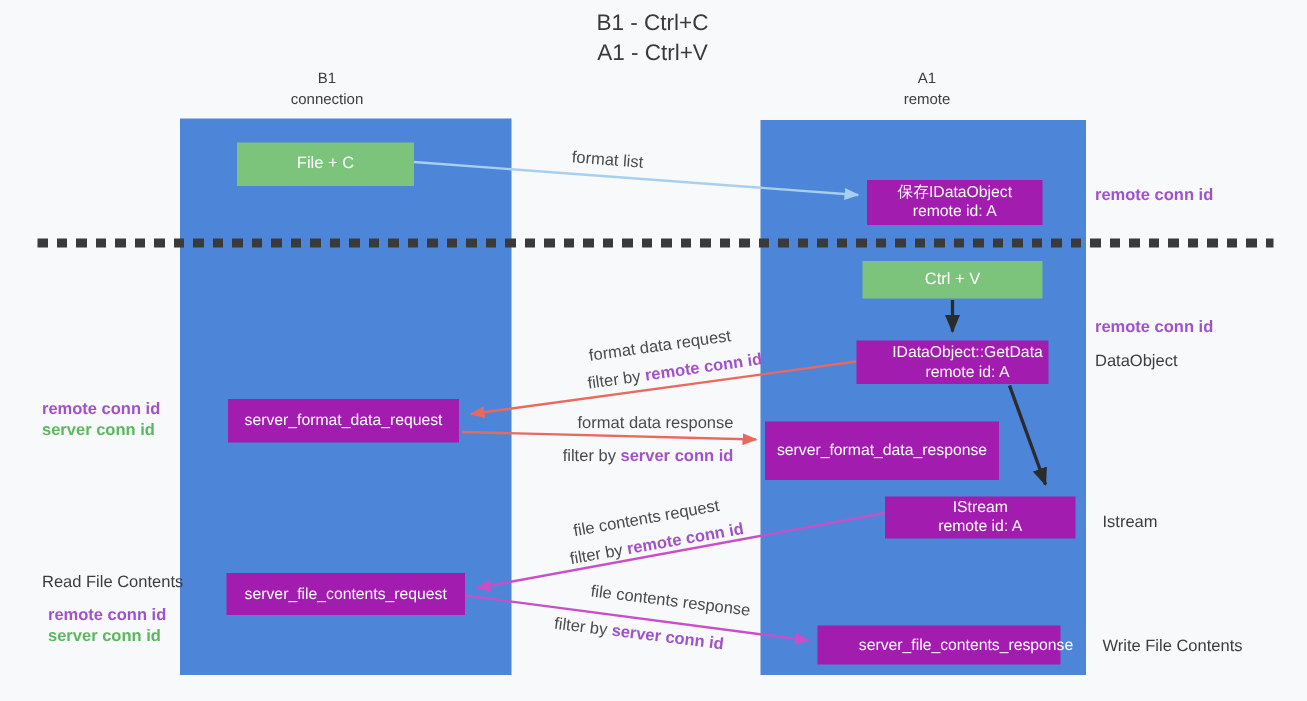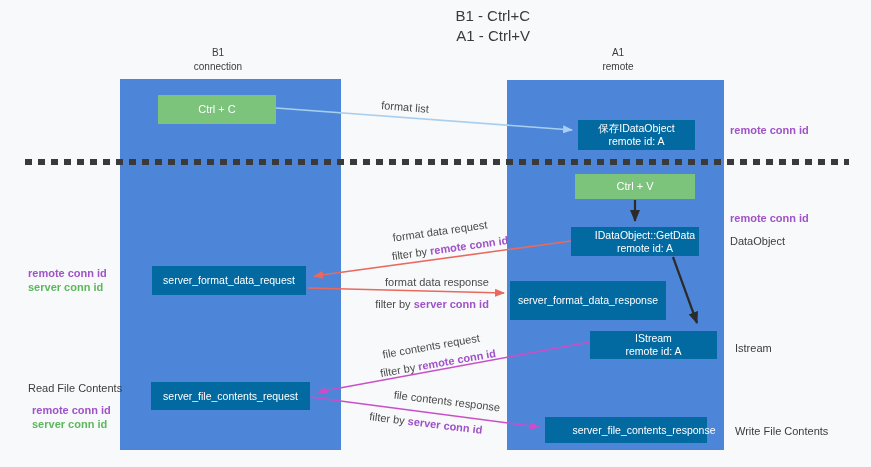--- a/index.html
+++ b/index.html
@@ -5,38 +5,38 @@
   * { margin:0; padding:0; box-sizing:border-box; }
   html,body { background:#f8f9fa; }
   #canvas {
     position:relative; width:871px; height:467px;
     background:#f8f9fa; overflow:hidden;
     font-family:"Liberation Sans", sans-serif;
     color:#3c3c3c;
   }
   .abs { position:absolute; }
   
-  .title { left:340px; top:6px; width:190px; text-align:right;
+  .title { left:340px; top:6px; width:190px; text-align:center;
            font-size:15px; line-height:20px; color:#3a3a3a; }
   
   .lane-header { text-align:center; font-size:10px; line-height:14px; color:#3c3c3c; }
   #lane-left-header  { left:158px; top:46px; width:120px; }
   #lane-right-header { left:558px; top:46px; width:120px; }
   
   .panel { background:#4d86d8; }
   #panel-left  { left:120px; top:79px; width:221px; height:371px; }
   #panel-right { left:507px; top:80px; width:217px; height:370px; }
   
   #divider { left:25px; top:159px; width:824px; height:6px;
     background:repeating-linear-gradient(90deg,#3a3a3a 0 7px,transparent 7px 13px); }
   
   .node { display:flex; align-items:center; justify-content:center; text-align:center;
           color:#fff; font-size:11px; line-height:13px; }
   .node.green  { background:#7cc47c; }
-  .node.orange { background:#0369a1; }
+  .node.orange { background:#a21caf; }
   .node.small  { font-size:10.5px; }
   #node-ctrl-c   { left:158px; top:95px;  width:118px; height:29px; }
   #node-save-ido { left:578px; top:120px; width:117px; height:30px; }
   #node-ctrl-v   { left:575px; top:174px; width:120px; height:25px; }
   #node-getdata  { left:571px; top:227px; width:128px; height:29px;padding-left:20px; }
   #node-sfd-req  { left:152px; top:266px; width:154px; height:29px; }
   #node-sfd-resp { left:510px; top:281px; width:156px; height:39px; }
   #node-istream  { left:590px; top:331px; width:127px; height:28px; }
   #node-sfc-req  { left:151px; top:382px; width:159px; height:28px; }
   #node-sfc-resp { left:545px; top:417px; width:162px; height:26px;padding-left:36px; }
@@ -112,21 +112,21 @@
     <line x1="276" y1="108" x2="572" y2="130" stroke="#a9cfee" stroke-width="1.6" marker-end="url(#mk-blue)"></line>
     <line x1="635" y1="200" x2="635" y2="221" stroke="#2b2b2b" stroke-width="2.2" marker-end="url(#mk-black)"></line>
     <line x1="673" y1="257" x2="697" y2="323" stroke="#2b2b2b" stroke-width="2.2" marker-end="url(#mk-black)"></line>
     <line x1="571" y1="241" x2="314" y2="276" stroke="#e9695f" stroke-width="1.6" marker-end="url(#mk-red)"></line>
     <line x1="308" y1="288" x2="504" y2="293" stroke="#e9695f" stroke-width="1.6" marker-end="url(#mk-red)"></line>
     <line x1="590" y1="342" x2="318" y2="392" stroke="#c94fc9" stroke-width="1.6" marker-end="url(#mk-mag)"></line>
     <line x1="310" y1="397" x2="539" y2="427" stroke="#c94fc9" stroke-width="1.6" marker-end="url(#mk-mag)"></line>
   </svg>
 
   <div class="abs node green" id="node-ctrl-c">
-    <span>Ctrl + C</span>
+    <span>File + C</span>
   </div>
   <div class="abs node orange small" id="node-save-ido">
     <div>
       <div>保存IDataObject</div>
       <div>remote id: A</div>
     </div>
   </div>
   <div class="abs node green" id="node-ctrl-v">
     <span>Ctrl + V</span>
   </div>

